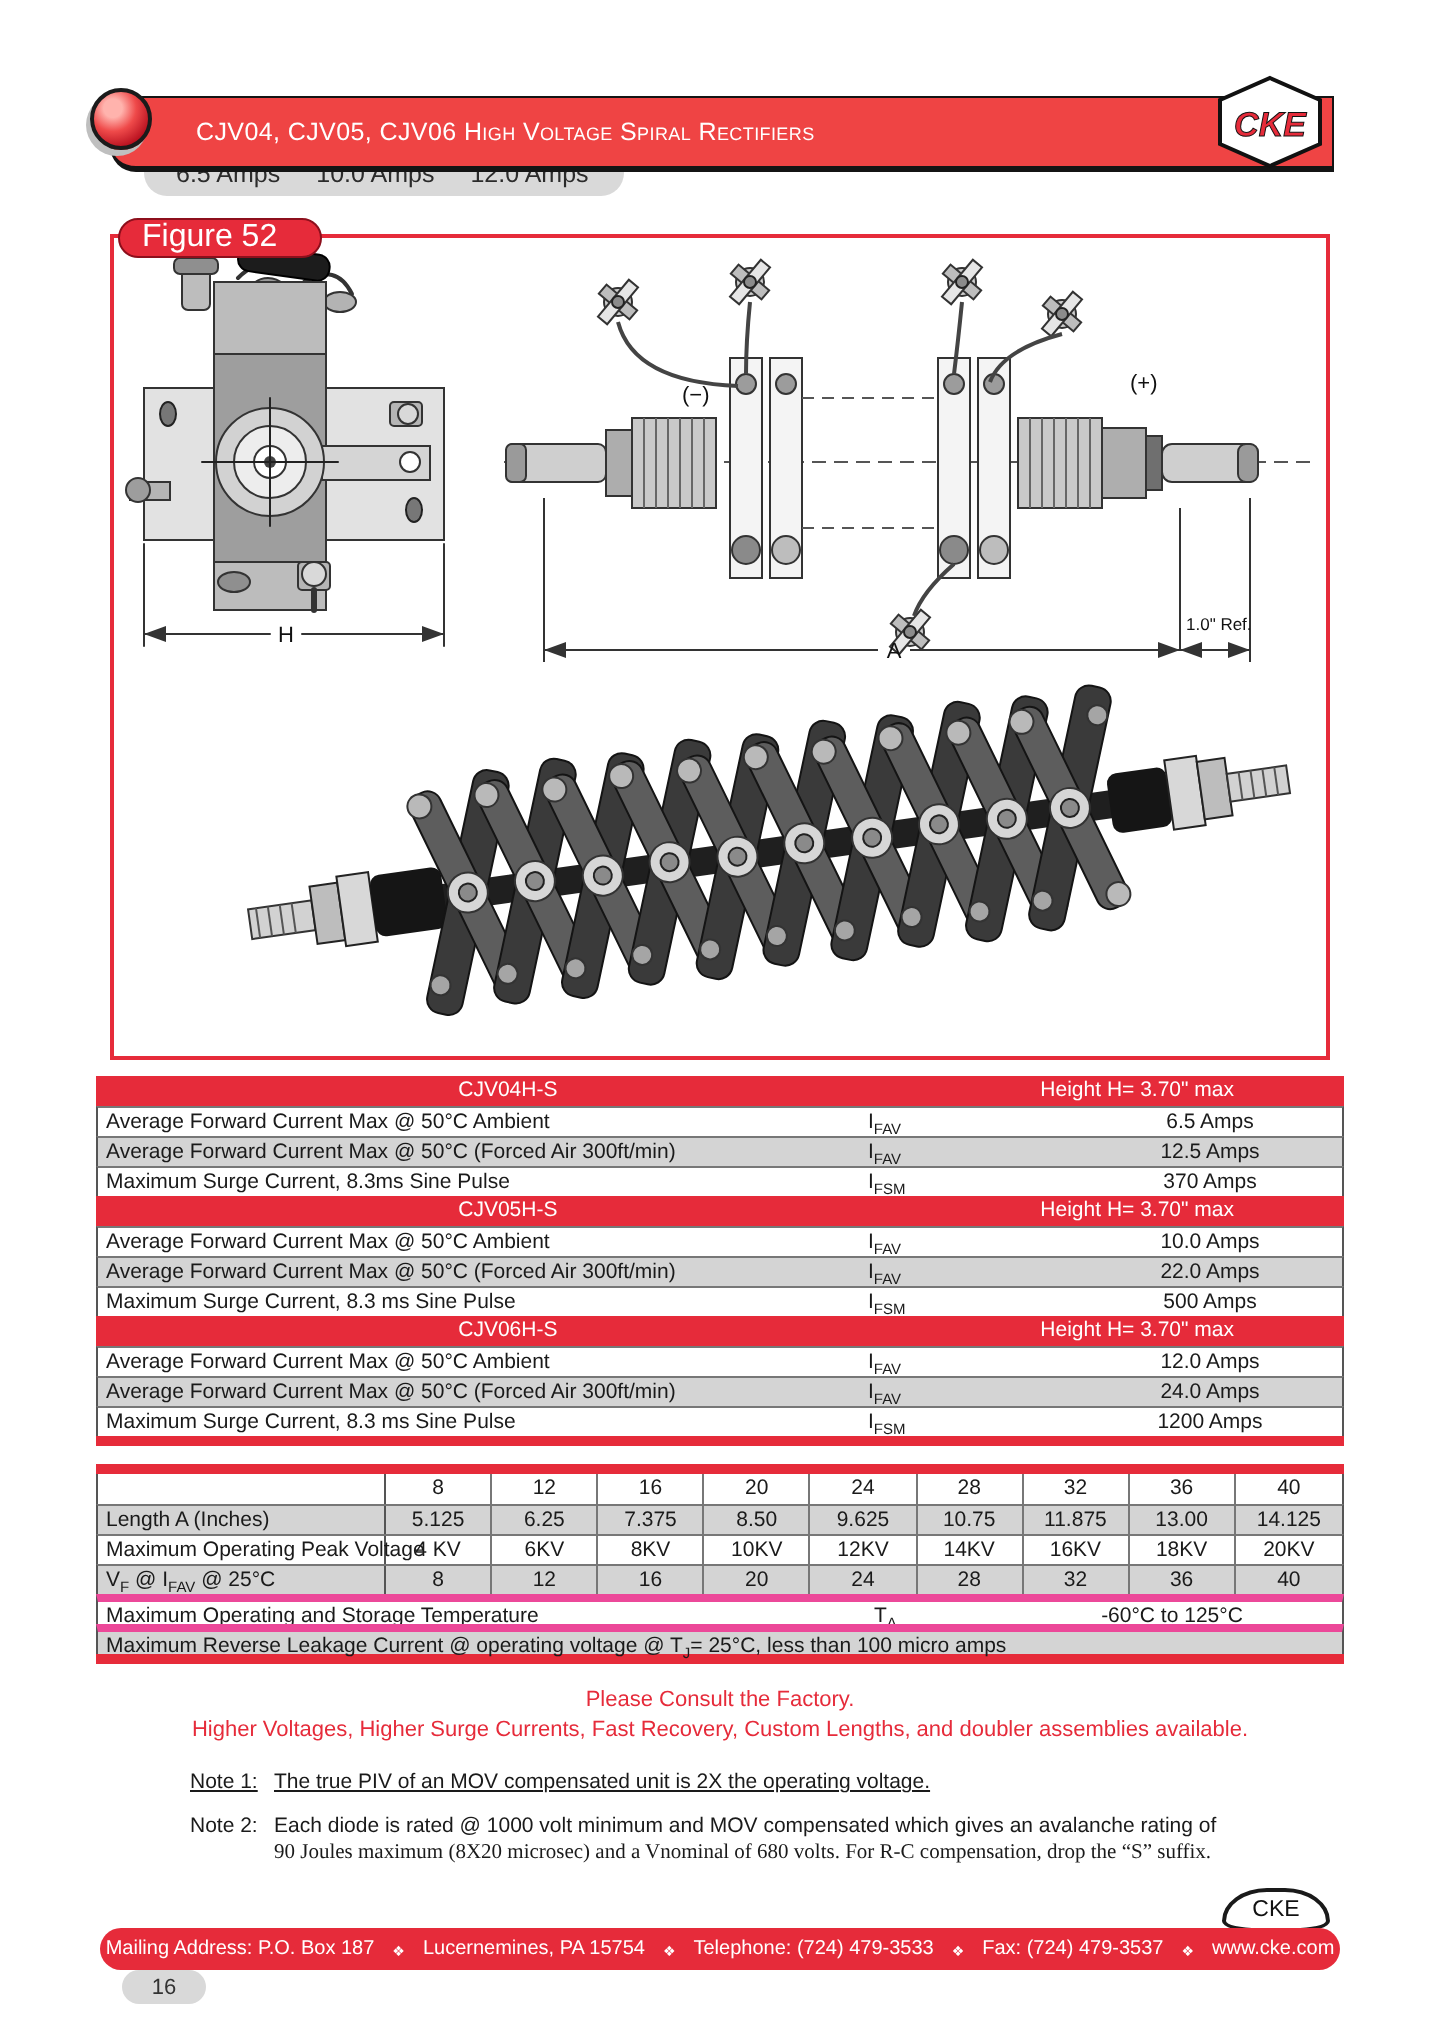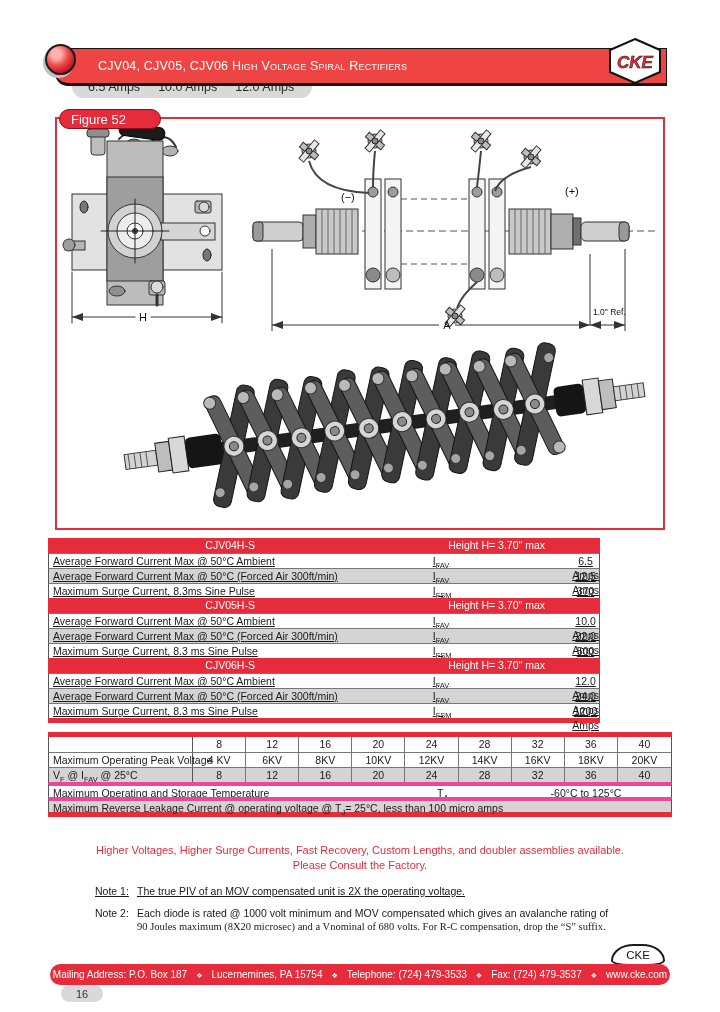--- a/index.html
+++ b/index.html
@@ -17,31 +17,31 @@
     border:2px solid #1b1b1b; box-shadow:-2px 3px 0 #bfbfbf; z-index:2; }
   .logo-hex { position:absolute; left:604px; top:37px; z-index:3; }
   .amps-pill { position:absolute; left:72px; top:75px; width:240px; height:23px; background:#d9d9d9;
     border-radius:13px; display:flex; align-items:center; gap:18px; padding-left:16px;
     font-size:12.5px; color:#2b2b2b; }
 
   
   .figure-box { position:absolute; left:55px; top:117px; width:610px; height:413px;
     border:2px solid #e62b3a; background:#fff; }
   .figure-pill { position:absolute; left:59px; top:109px; width:102px; height:20px; background:#e62b3a;
-    border:1px solid #8d0f1c; border-radius:11px; color:#fff; font-size:13px;
+    border:1px solid #8d0f1c; border-radius:11px; color:#fff; font-size:16px;
     display:flex; align-items:center; padding-left:11px; z-index:2; }
   .figure-svg { position:absolute; left:57px; top:119px; }
 
   
-  .spec { position:absolute; left:48px; top:538px; width:552px; font-size:10.5px;text-decoration:underline; }
+  .spec { position:absolute; left:48px; top:538px; width:624px; font-size:10.5px; }
   .spec-header { position:relative; height:15px; background:#e62b3a; color:#fff; }
   .spec-header .model { position:absolute; left:0; width:66%; text-align:center; line-height:15px; }
   .spec-header .height { position:absolute; right:55px; line-height:15px; }
   .spec-row { display:flex; height:15px; line-height:14px; border-left:1px solid #555;
-    border-right:1px solid #555; border-top:1px solid #777; background:#fff;gap:48px; }
+    border-right:1px solid #555; border-top:1px solid #777; background:#fff; }
   .spec-row.alt { background:#d4d4d4; }
   .spec-row .p { width:385px; padding-left:4px; white-space:nowrap; overflow:hidden; }
   .spec-row .s { width:105px; }
   .spec-row .v { flex:1; text-align:center; }
   sub { font-size:7.5px; }
   .red-bar { height:5px; background:#e62b3a; }
 
   
   .ratings { position:absolute; left:48px; top:732px; width:624px; font-size:10.5px; }
   .r-row { display:grid; grid-template-columns:144px repeat(9, 1fr); height:15px; line-height:14px;
@@ -335,20 +335,32 @@
     <span class="r-cell">12</span>
     <span class="r-cell">16</span>
     <span class="r-cell">20</span>
     <span class="r-cell">24</span>
     <span class="r-cell">28</span>
     <span class="r-cell">32</span>
     <span class="r-cell">36</span>
     <span class="r-cell">40</span>
   </div>
 
+  <div class="r-row alt">
+    <span class="r-label">Length A (Inches)</span>
+    <span class="r-cell">5.125</span>
+    <span class="r-cell">6.25</span>
+    <span class="r-cell">7.375</span>
+    <span class="r-cell">8.50</span>
+    <span class="r-cell">9.625</span>
+    <span class="r-cell">10.75</span>
+    <span class="r-cell">11.875</span>
+    <span class="r-cell">13.00</span>
+    <span class="r-cell">14.125</span>
+  </div>
 
   <div class="r-row">
     <span class="r-label">Maximum Operating Peak Voltage</span>
     <span class="r-cell">4 KV</span>
     <span class="r-cell">6KV</span>
     <span class="r-cell">8KV</span>
     <span class="r-cell">10KV</span>
     <span class="r-cell">12KV</span>
     <span class="r-cell">14KV</span>
     <span class="r-cell">16KV</span>
@@ -376,22 +388,22 @@
   </div>
 
   <div class="r-span alt">
     <span class="lab"><span>Maximum Reverse Leakage Current @ operating voltage @ T</span><sub>J</sub><span>= 25°C, less than 100 micro amps</span></span>
   </div>
 
   <div class="red-bar"></div>
 </div>
 
 <div class="promo">
+  <div>Please Consult the Factory.</div>
   <div>Higher Voltages, Higher Surge Currents, Fast Recovery, Custom Lengths, and doubler assemblies available.</div>
-  <div>Please Consult the Factory.</div>
 </div>
 
 <div class="note" id="note1">
   <span class="nlab">Note 1:</span>
   <span>The true PIV of an MOV compensated unit is 2X the operating voltage.</span>
 </div>
 <div class="note" id="note2">
   <span class="nlab">Note 2:</span>
   <span>
       <span style="display:block;">Each diode is rated @ 1000 volt minimum and MOV compensated which gives an avalanche rating of</span>

